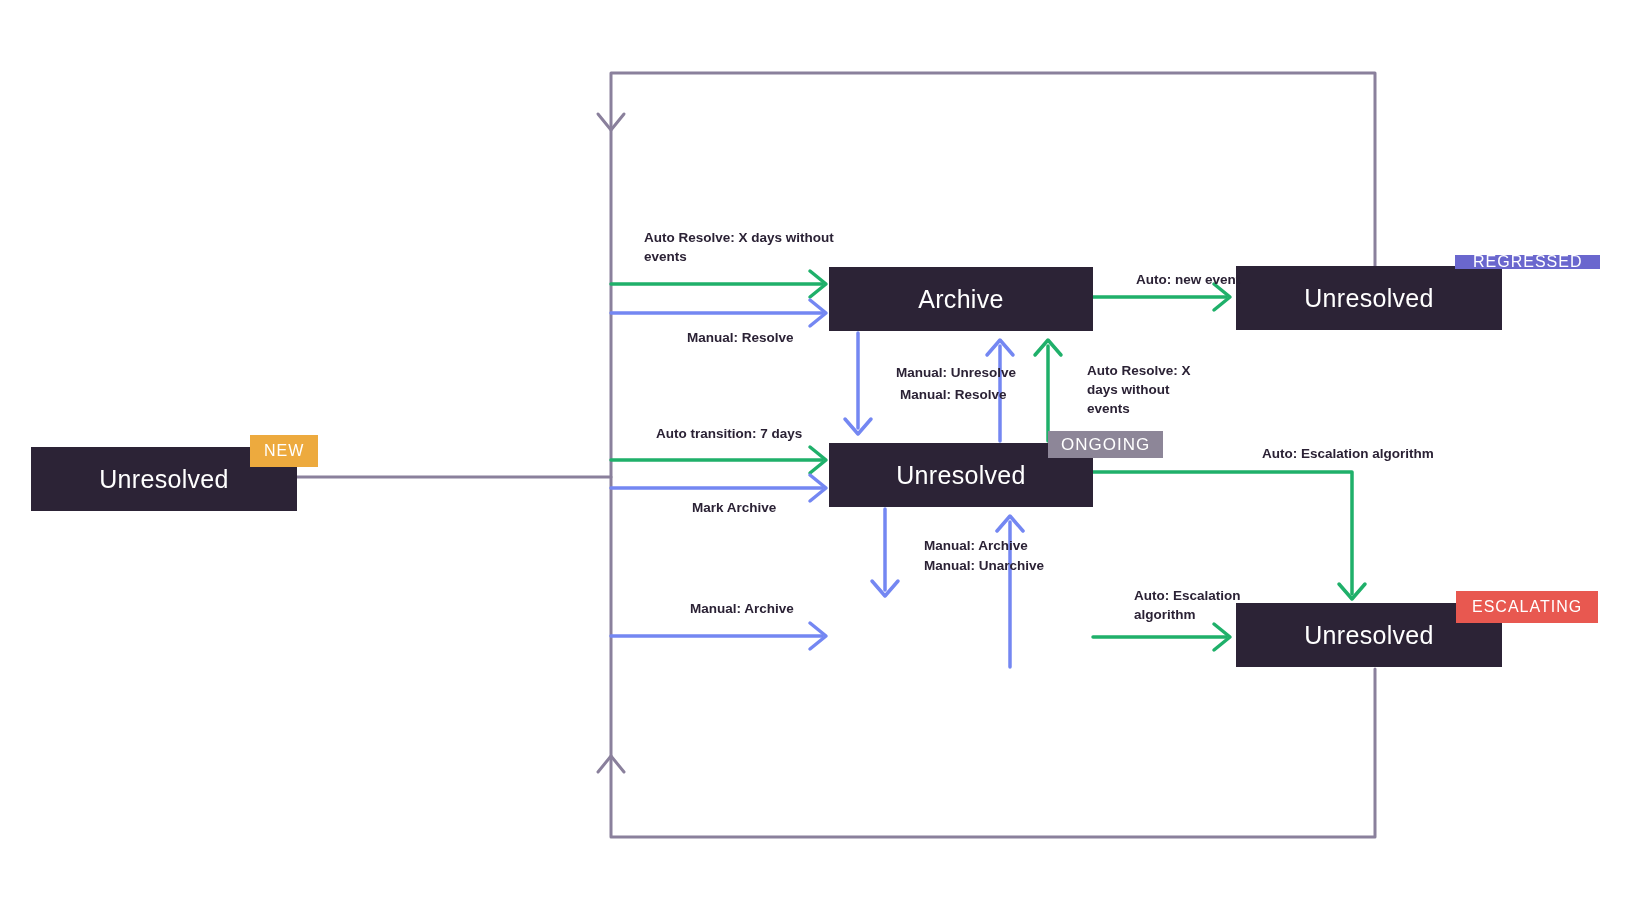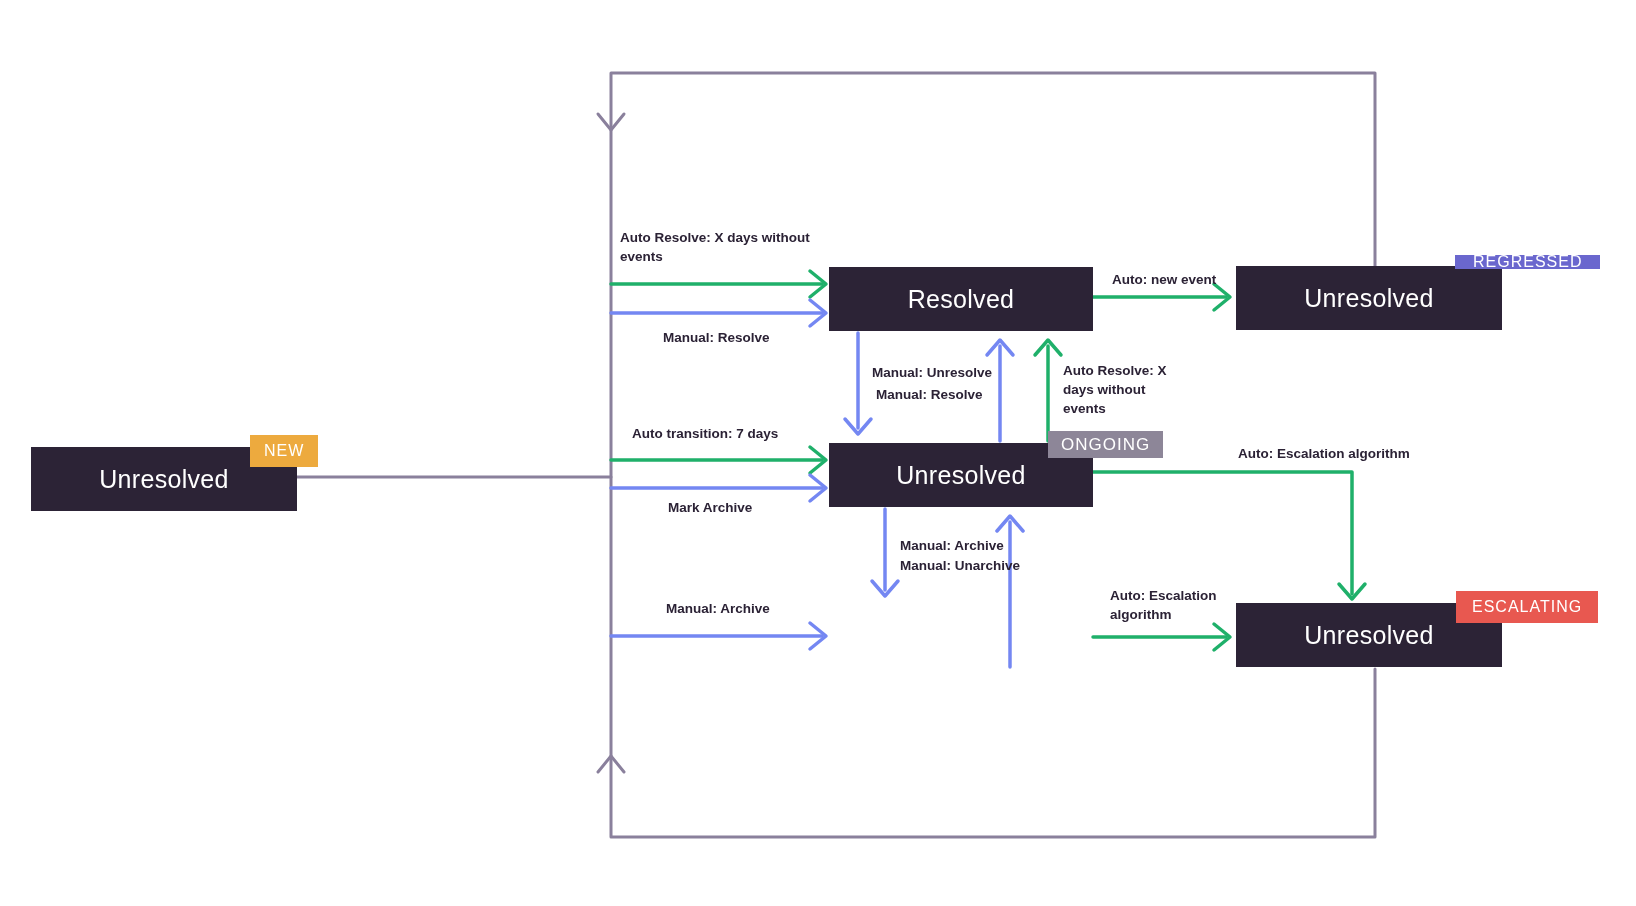--- a/index.html
+++ b/index.html
@@ -19,21 +19,21 @@
     position:absolute; color:#fff; font-size:16px; letter-spacing:1px;
     display:flex; align-items:center; justify-content:center; white-space:nowrap;
     padding:16px 14px; height:25px; z-index:3;
   }
   .badge-new        { background:var(--badge-new); }
   .badge-regressed  { background:var(--badge-regressed); padding:0 18px; }
   .badge-ongoing    { background:var(--badge-ongoing); height:27px; font-size:17px; padding:0 13px; }
   .badge-escalating { background:var(--badge-escalating); padding:16px 16px; }
   .elabel {
     position:absolute; color:var(--label-text); font-size:13.5px;
-    font-weight:600; line-height:19px; white-space:nowrap; z-index:2;
+    font-weight:600; line-height:19px; white-space:nowrap; z-index:2;margin-left:24px;
   }
   .elabel.wrap { white-space:normal; }
 </style>
 </head>
 <body>
 
 <div class="canvas">
 
   <svg class="wires" viewBox="0 0 1636 906">
 
@@ -107,21 +107,21 @@
       <polyline class="w wg" points="1214,624 1230,637 1214,650"></polyline>
     </g>
   </svg>
 
   <div class="node" style="left:31px; top:447px; width:266px; height:64px;">
     <span>Unresolved</span>
   </div>
   <div class="badge badge-new" style="left:250px; top:435px; height:23px;">NEW</div>
 
   <div class="node" style="left:829px; top:267px; width:264px; height:64px;">
-    <span>Resolved</span>
+    <span>Archive</span>
   </div>
 
   <div class="node" style="left:829px; top:443px; width:264px; height:64px;">
     <span>Unresolved</span>
   </div>
   <div class="badge badge-ongoing" style="left:1048px; top:431px;">ONGOING</div>
 
 
   <div class="node" style="left:1236px; top:266px; width:266px; height:64px;">
     <span>Unresolved</span>

